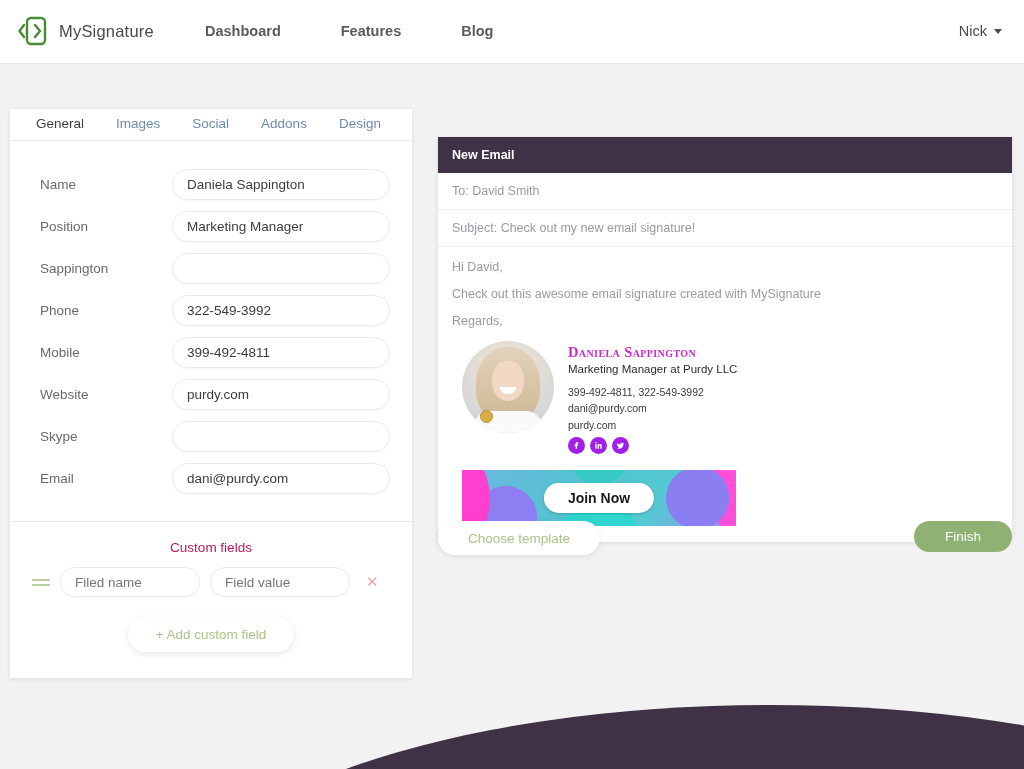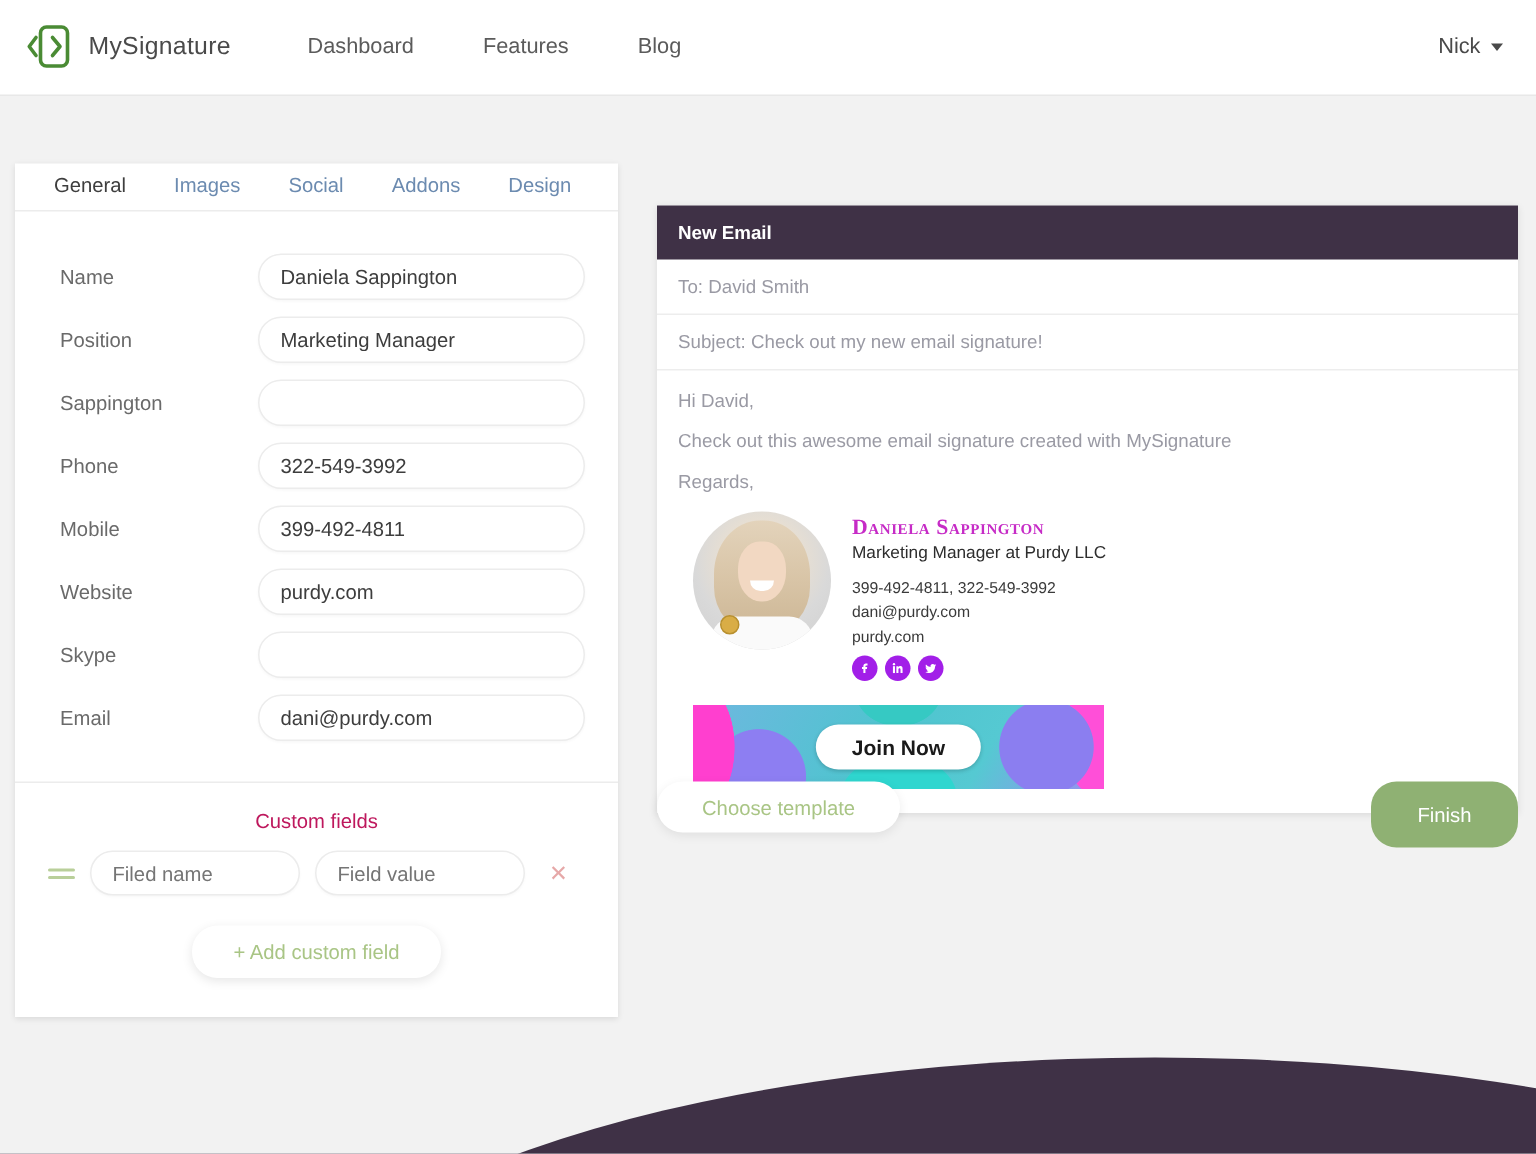--- a/index.html
+++ b/index.html
@@ -25,21 +25,21 @@
   .navbar {
     position: absolute; left: 0; top: 0;
     width: 1024px; height: 64px;
     background: #ffffff;
     border-bottom: 1px solid #e8e8e8;
     z-index: 5;
   }
   .brand { position: absolute; left: 16px; top: 14px; display: flex; align-items: center; gap: 9px; }
   .logo-mark { width: 34px; height: 34px; position: relative; }
   .brand-name { font-size: 16.5px; color: #4a4a4a; letter-spacing: .2px; }
-  .nav-links { position: absolute; left: 205px; top: 23px; display: flex; gap: 46px; }
+  .nav-links { position: absolute; left: 205px; top: 23px; display: flex; gap: 60px; font-weight: bold; }
   .nav-link { font-size: 14.5px; color: #5b5b5b; cursor: pointer; }
   .nav-user { position: absolute; right: 22px; top: 23px; display: flex; align-items: center; gap: 7px; cursor: pointer; }
   .nav-user-name { font-size: 14.5px; color: #4a4a4a; }
   .caret { width: 0; height: 0; border-left: 4.5px solid transparent; border-right: 4.5px solid transparent; border-top: 5px solid #4a4a4a; }
 
   
   .editor {
     position: absolute; left: 10px; top: 109px;
     width: 402px;
     background: #ffffff;
@@ -166,21 +166,21 @@
 
   
   .actions { position: absolute; left: 438px; top: 521px; width: 574px; height: 34px; z-index: 3; }
   .btn-template {
     position: absolute; left: 0; top: 0; height: 34px;
     background: #fff; border: none; border-radius: 17px; padding: 0 30px;
     color: #a9c585; font-size: 13.5px; cursor: pointer; font-family: inherit;
     box-shadow: 0 2px 7px rgba(0,0,0,.08);
   }
   .btn-finish {
-    position: absolute; right: 0; top: 0; height: 44px; width: 98px;
+    position: absolute; right: 0; top: 0; height: 31px; width: 98px;
     background: #8fb173; border: none; border-radius: 17px;
     color: #fff; font-size: 13.5px; cursor: pointer; font-family: inherit;
   }
 </style>
 </head>
 <body>
 
 <div id="root">
 
   <div class="blob"></div>

